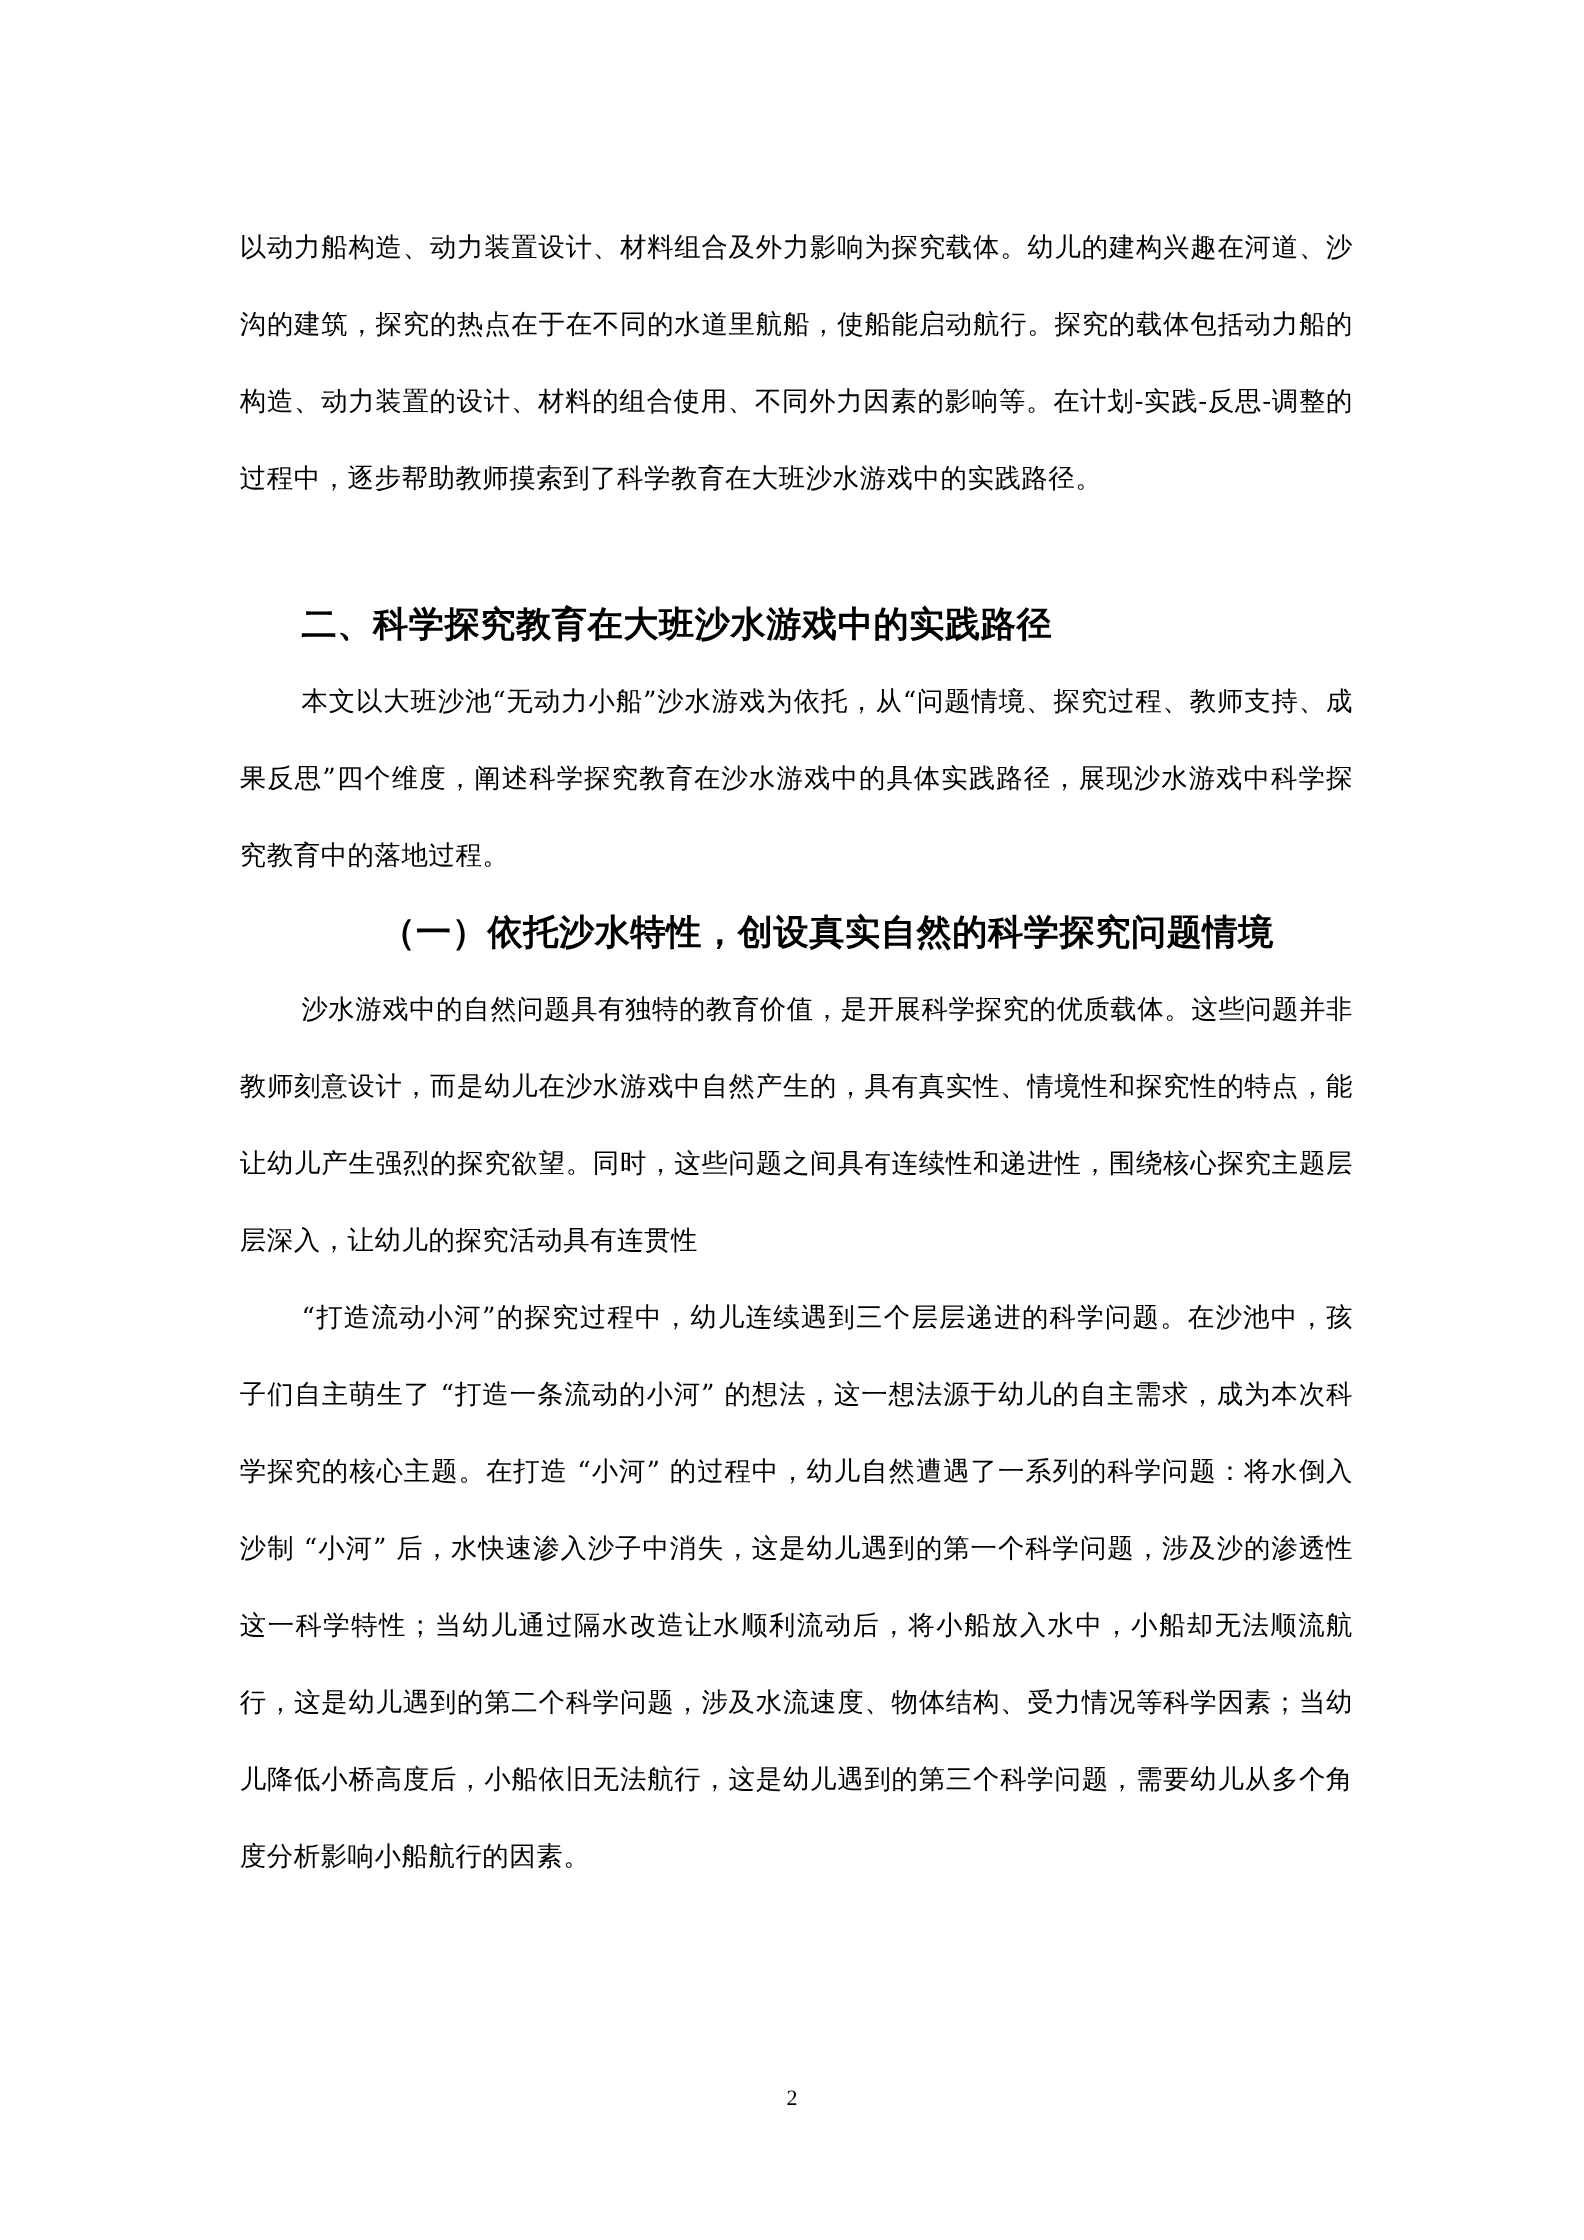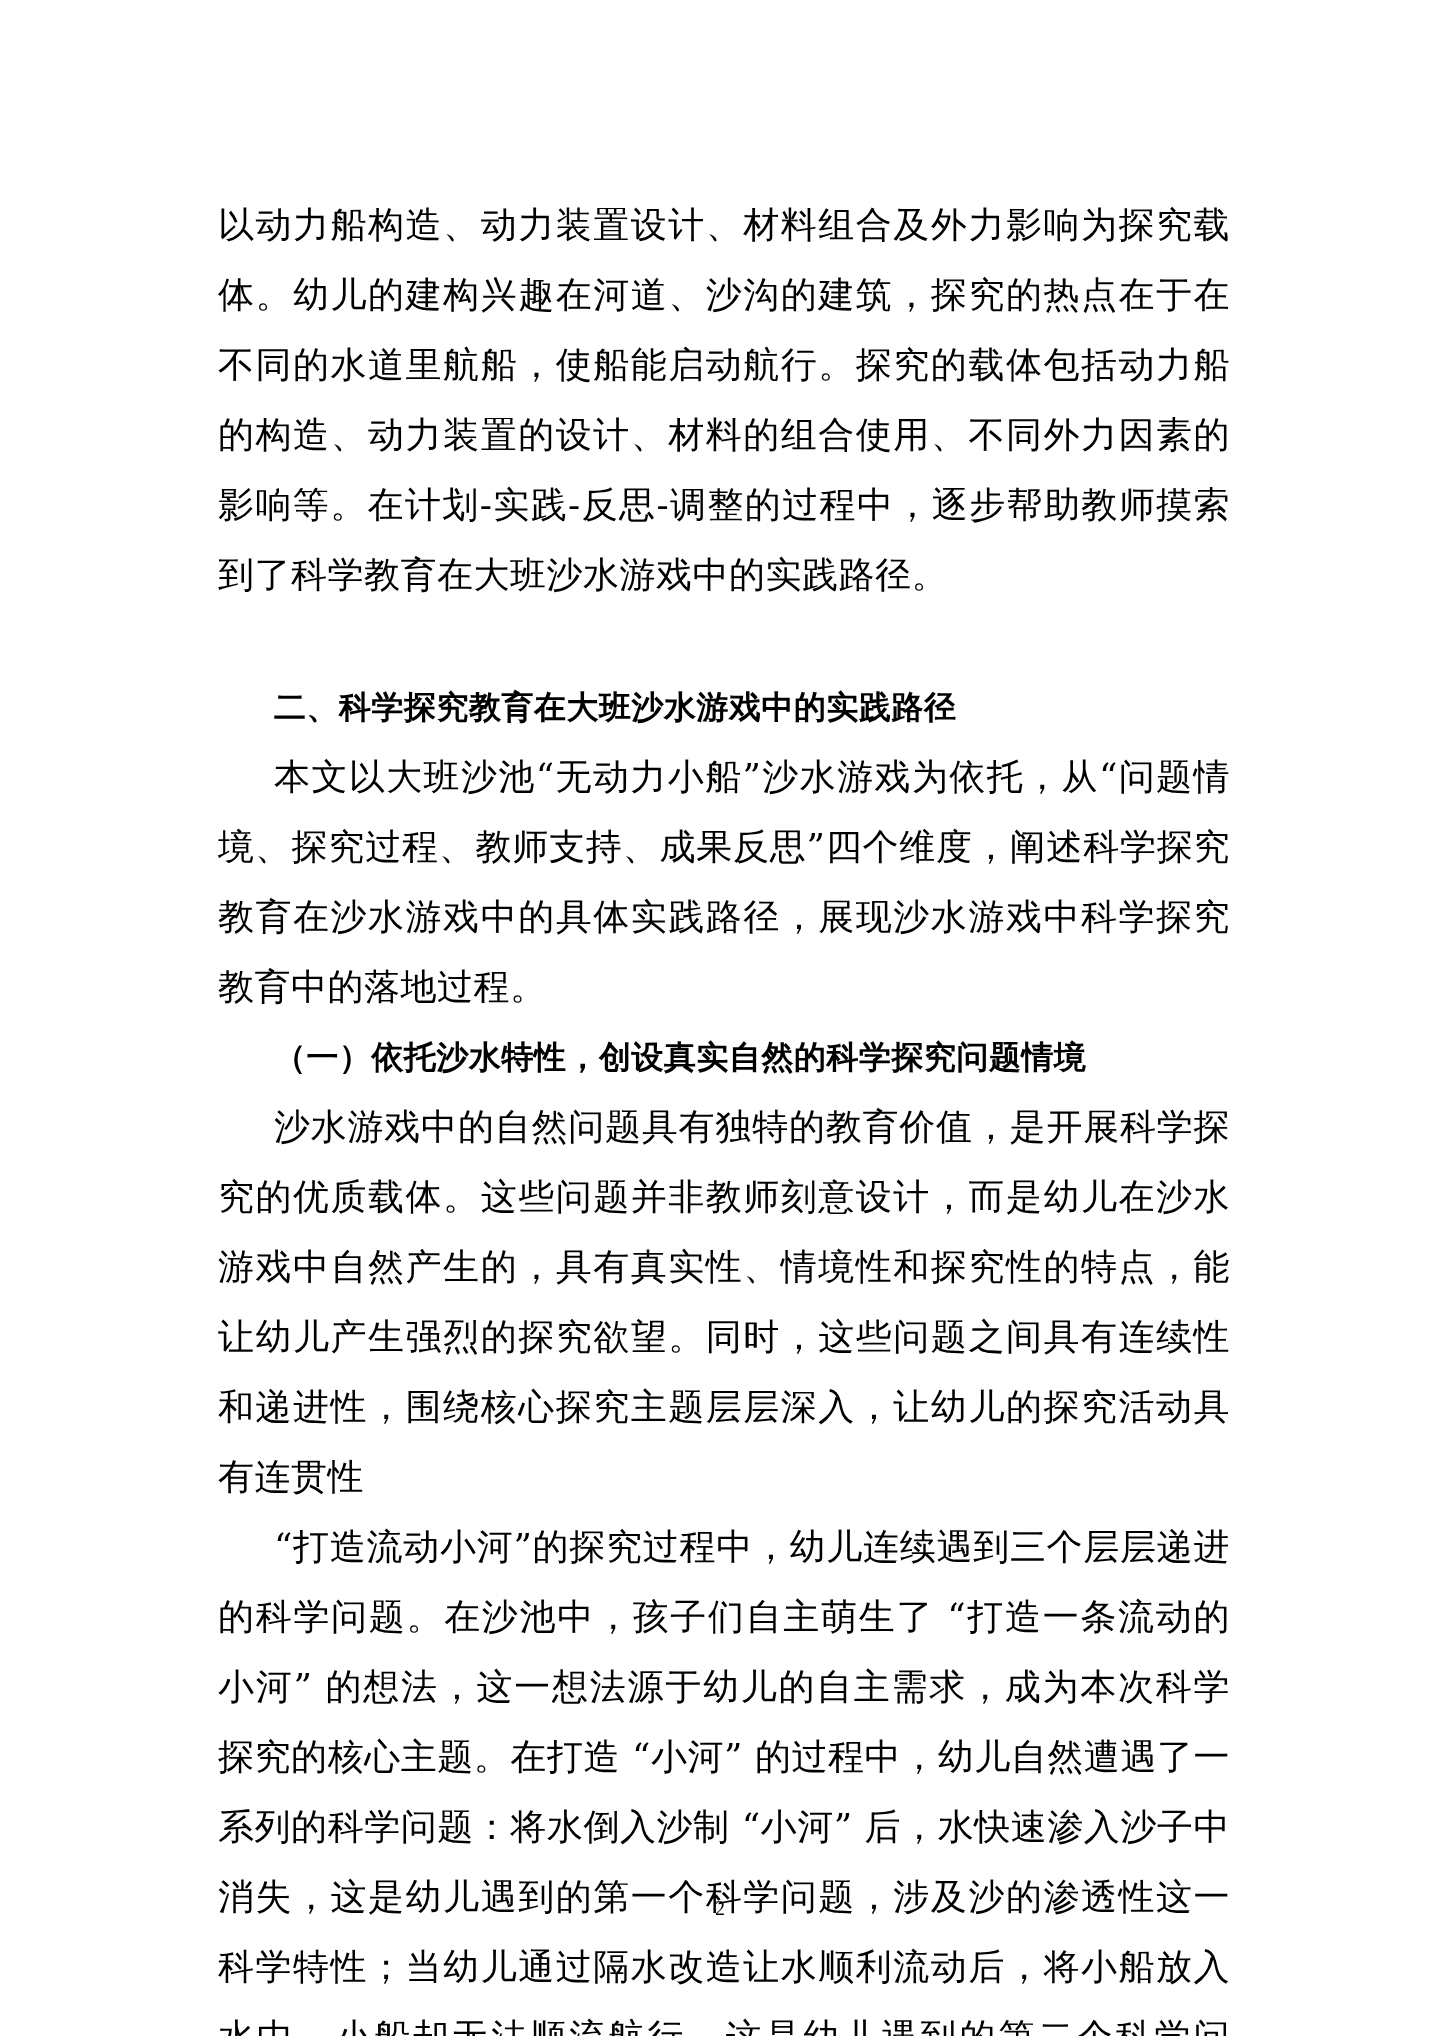--- a/index.html
+++ b/index.html
@@ -16,21 +16,21 @@
       color: #000000;
     }
     .page {
       position: absolute;
       left: 218px;
       top: 190px;
       width: 1012px;
     }
     .para {
       margin: 0;
-      font-size: 36px;
+      font-size: 24px;
       line-height: 70px;
       text-align: justify;
       text-justify: inter-character;
       letter-spacing: 0.5px;
     }
     .indent {
       text-indent: 56px;
     }
     .heading {
       margin: 0;
@@ -38,20 +38,21 @@
       line-height: 70px;
       font-weight: bold;
       letter-spacing: 0.5px;
     }
     .h2 {
       text-indent: 56px;
       margin-top: 62px;
     }
     .h3 {
       text-indent: 56px;
+      text-align: center;
     }
     .page-number {
       position: absolute;
       top: 1896px;
       left: 0;
       width: 1440px;
       text-align: center;
       font-family: "Liberation Serif", "DejaVu Serif", serif;
       font-size: 20px;
       line-height: 24px;

